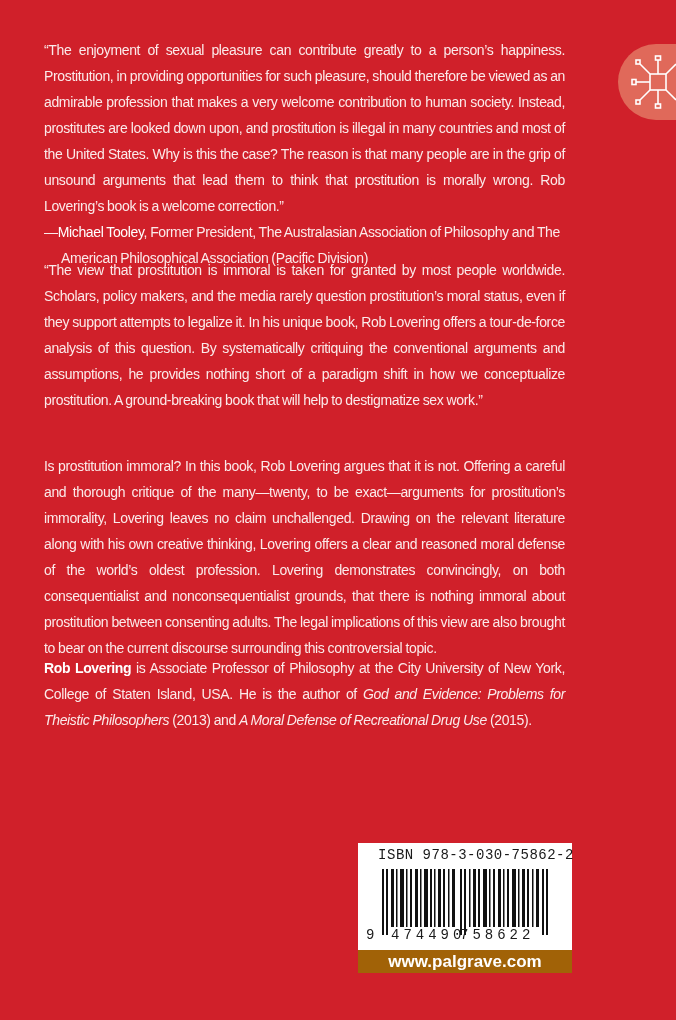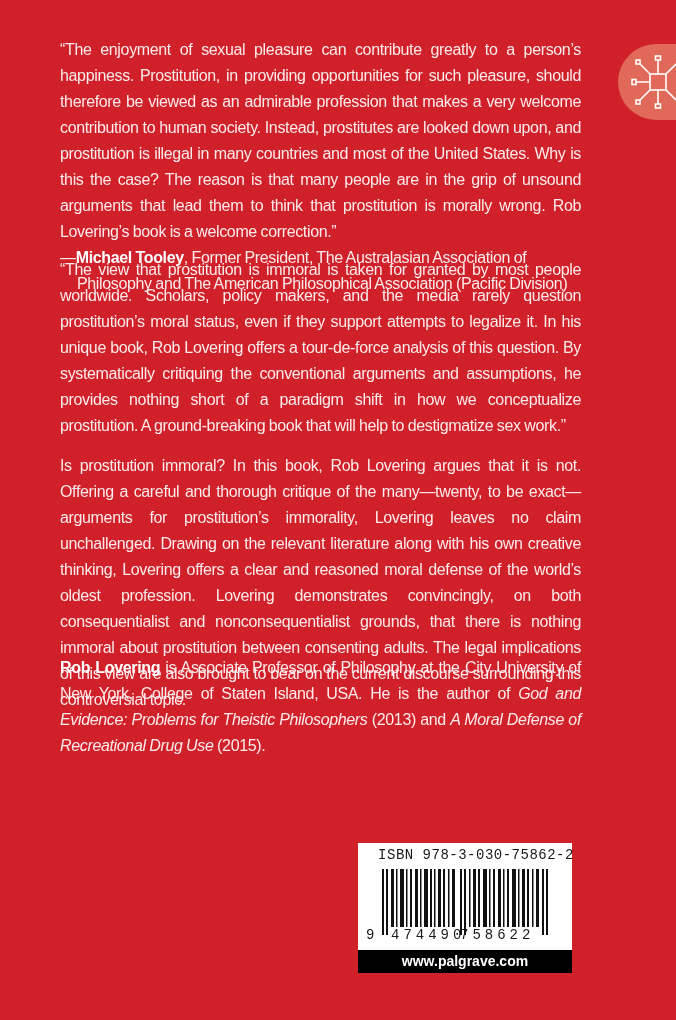--- a/index.html
+++ b/index.html
@@ -5,30 +5,30 @@
     html, body { margin: 0; padding: 0; }
     body {
       width: 676px; height: 1020px; overflow: hidden;
       background: #d0202a;
       position: relative;
       font-family: "Liberation Sans", sans-serif;
       color: #fbeaea;
     }
     .page { position: absolute; left: 0; top: 0; width: 676px; height: 1020px; }
     .blurb {
-      position: absolute; left: 60px; width: 521px;
-      font-size: 16px; line-height: 26px;
+      position: absolute; left: 44px; width: 521px;
+      font-size: 14px; line-height: 26px;
       text-align: justify;
       letter-spacing: -0.35px;
       word-spacing: -0.5px;
       font-stretch: condensed;
     }
     .blurb p { margin: 0; }
     .attrib { margin: 0; padding-left: 17px; text-indent: -17px; text-align: left; }
-    .attrib b { font-weight: bold; color: #ffffff; }
+    .attrib b { font-weight: normal; color: #ffffff; }
     b.name { color: #ffffff; }
     #q1 { top: 37px; }
     #q2 { top: 257px; }
     #desc { top: 453px; }
     #bio { top: 655px; }
 
     .badge {
       position: absolute; left: 618px; top: 44px;
       width: 80px; height: 76px;
       border-radius: 38px 0 0 38px;
@@ -52,24 +52,24 @@
     .bars { position: absolute; left: 24px; top: 26px; }
     .barcode-digits {
       position: absolute; left: 0; top: 84px; width: 214px;
       font-family: "Liberation Mono", monospace;
       font-size: 14px; color: #1a1a1a;
     }
     .barcode-digits span { position: absolute; }
     .url-strip {
       position: absolute; left: 0; top: 107px;
       width: 214px; height: 23px;
-      background: #000000;
+      background: #a16207;
       color: #ffffff;
       text-align: center;
-      font-size: 14px; font-weight: bold; line-height: 23px;
+      font-size: 17px; font-weight: bold; line-height: 23px;
     }
 
     .logo {
       position: absolute; left: 52px; top: 925px;
       color: #ffffff; line-height: 1;
     }
     .logo .l1 { font-size: 29px; letter-spacing: -0.5px; display: block; }
     .logo .l2 { font-size: 22px; letter-spacing: 0px; display: block; margin-top: 2px; }
   </style>
 </head>

